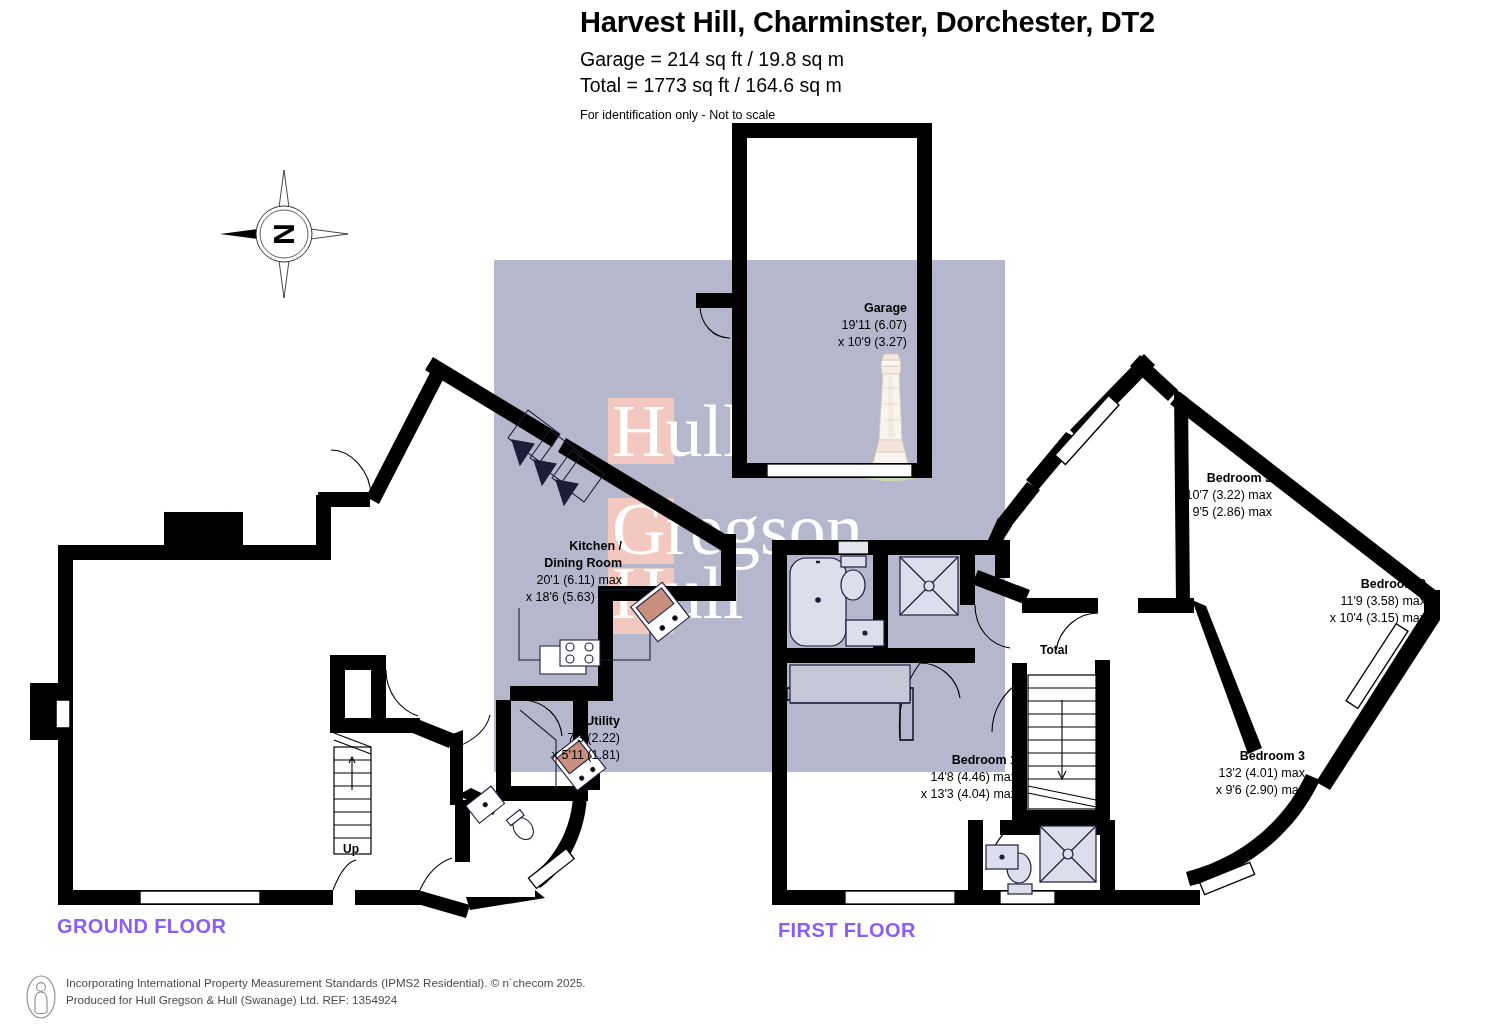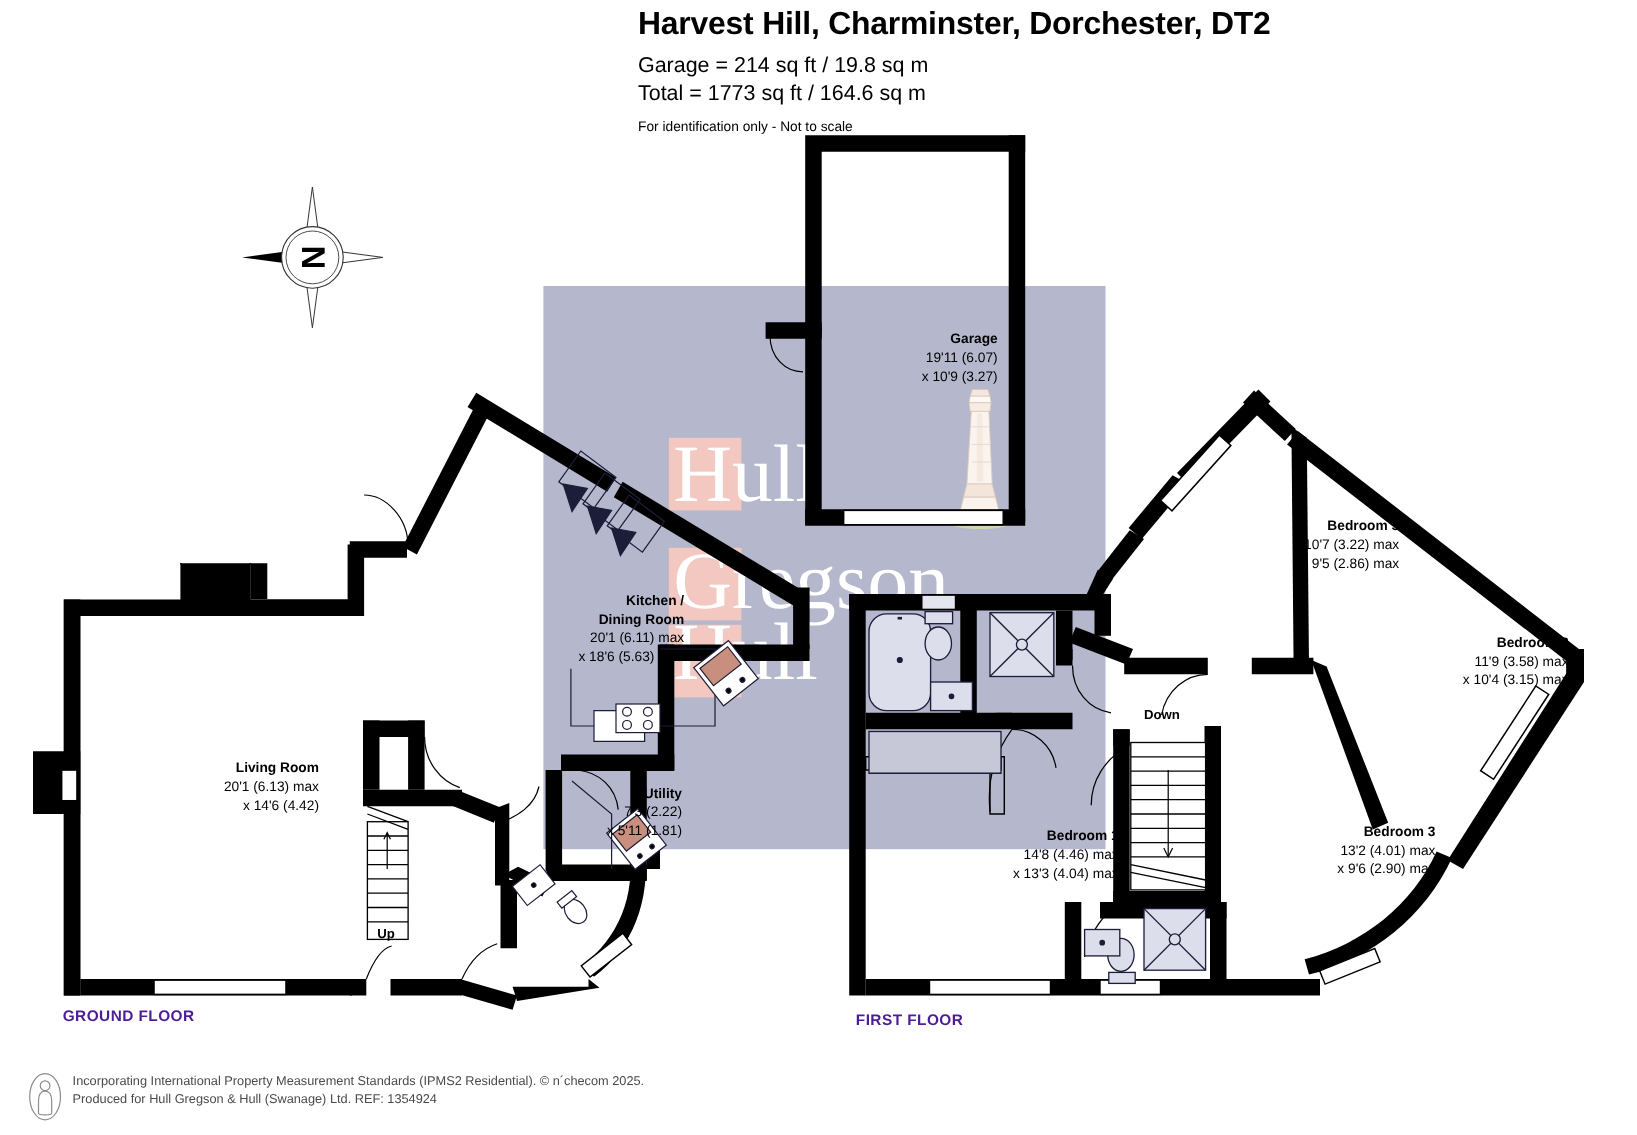--- a/index.html
+++ b/index.html
@@ -17,22 +17,22 @@
   .header { position: absolute; top: 0; right: 8px; width: 900px; text-align: left; }
   .title {
     font-size: 29px; font-weight: bold; color: #000;
     letter-spacing: -0.2px; margin: 6px 0 8px 0; white-space: nowrap;
   }
   .areas { font-size: 19.5px; color: #000; line-height: 1.31; }
   .ident { font-size: 12.5px; color: #000; margin-top: 10px; }
 
   
   .floor-caption {
-    position: absolute; font-size: 14px; font-weight: bold;
-    letter-spacing: 0.4px; color: #4c1d95;
+    position: absolute; font-size: 20px; font-weight: bold;
+    letter-spacing: 0.4px; color: #8b5cf6;
   }
 
   
   .room { position: absolute; text-align: right; color: #000; white-space: nowrap; }
   .room .rname { font-size: 12.5px; font-weight: bold; line-height: 1.35; }
   .room .rdim  { font-size: 12.5px; line-height: 1.35; }
   .stair-label { position: absolute; font-size: 12px; font-weight: bold; color: #000; }
 
   
   .wm-block { position: absolute; left: 494px; top: 260px; width: 511px; height: 512px;
@@ -383,25 +383,20 @@
       <path d="M66 2 L74 62 L66 70 L58 62 Z"></path>
       <path d="M66 130 L58 70 L66 62 L74 70 Z"></path>
       <path d="M130 66 L70 74 L62 66 L70 58 Z"></path>
     </g>
     <path d="M2 66 L62 58 L70 66 L62 74 Z" fill="#000000"></path>
     <circle cx="66" cy="66" r="28" fill="#ffffff" stroke="#333" stroke-width="1"></circle>
     <circle cx="66" cy="66" r="24" fill="#ffffff" stroke="#333" stroke-width="0.8"></circle>
     <text x="66" y="66" fill="#000" font-family="Liberation Sans, sans-serif" font-size="30" font-weight="bold" text-anchor="middle" dominant-baseline="central" transform="rotate(90 66 66)">N</text>
   </svg>
 
-  <div class="room" style="left:110px; top:690px; width:180px;">
-    <div class="rname">Living Room</div>
-    <div class="rdim">20'1 (6.13) max</div>
-    <div class="rdim">x 14'6 (4.42)</div>
-  </div>
 
   <div class="room" style="left:442px; top:538px; width:180px;">
     <div class="rname">Kitchen /</div>
     <div class="rname">Dining Room</div>
     <div class="rdim">20'1 (6.11) max</div>
     <div class="rdim">x 18'6 (5.63) max</div>
   </div>
 
   <div class="room" style="left:490px; top:713px; width:130px;">
     <div class="rname">Utility</div>
@@ -433,21 +428,21 @@
     <div class="rdim">x 9'6 (2.90) max</div>
   </div>
 
   <div class="room" style="left:1072px; top:470px; width:200px;">
     <div class="rname">Bedroom 5</div>
     <div class="rdim">10'7 (3.22) max</div>
     <div class="rdim">x 9'5 (2.86) max</div>
   </div>
 
   <div class="stair-label" style="left:343px; top:842px;">Up</div>
-  <div class="stair-label" style="left:1040px; top:643px;">Down</div>
+  <div class="stair-label" style="left:1040px; top:643px;">Total</div>
 
   <div class="floor-caption" style="left:57px; top:915px;">GROUND FLOOR</div>
   <div class="floor-caption" style="left:778px; top:919px;">FIRST FLOOR</div>
 
   <div class="footer">
     <svg class="footer-icon" viewBox="0 0 30 45">
       <ellipse cx="15" cy="22" rx="14" ry="21" fill="none" stroke="#8d8d8d" stroke-width="1.1"></ellipse>
       <circle cx="15" cy="12" r="4.4" fill="none" stroke="#8d8d8d" stroke-width="1.1"></circle>
       <path d="M15 17 C10.5 17 9 21 9 26 L9 37 C9 39 21 39 21 37 L21 26 C21 21 19.5 17 15 17 Z" fill="none" stroke="#8d8d8d" stroke-width="1.1"></path>
     </svg>

